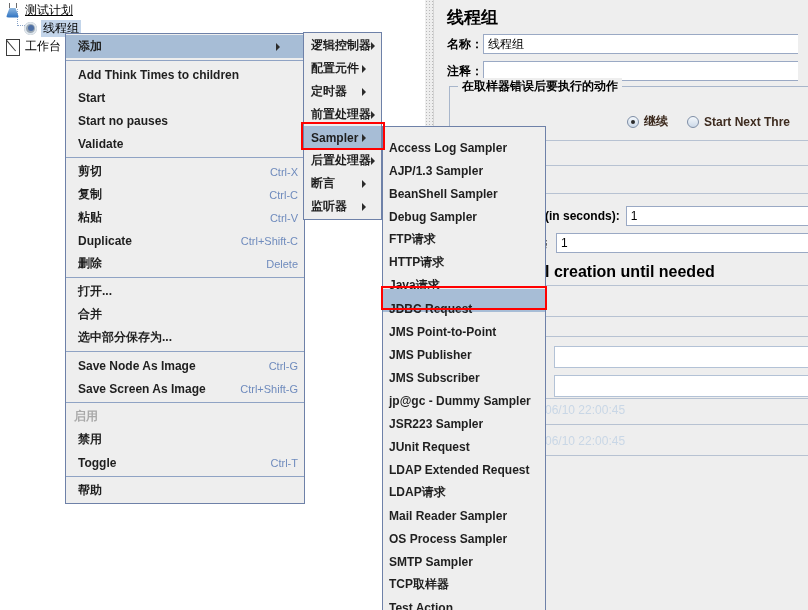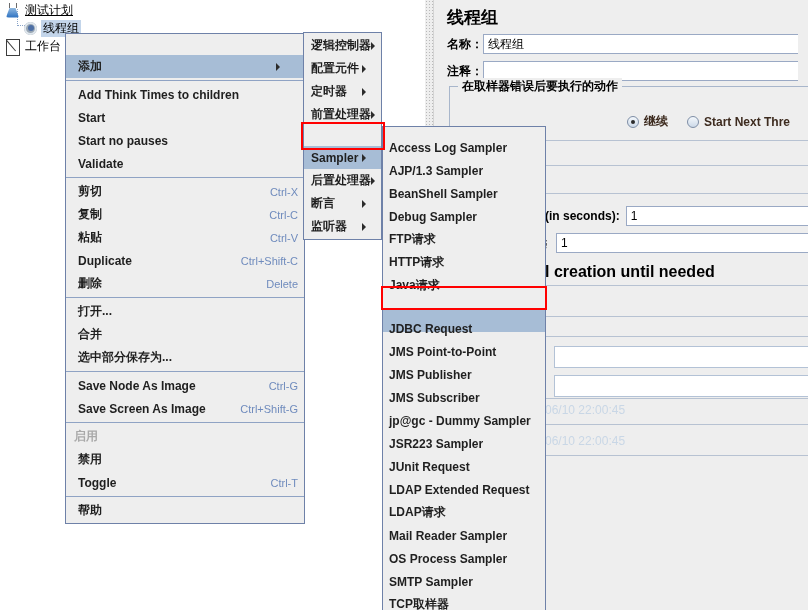--- a/index.html
+++ b/index.html
@@ -74,21 +74,21 @@
     padding: 0 6px 0 12px;
     white-space: nowrap;
     font-weight: bold;
     color: #1f1f1f;
   }
   .mi .txt { flex: 0 0 auto; }
   .mi .acc {
     margin-left: auto; padding-left: 26px;
     font-weight: normal; font-size: 11px; color: #6f8bbd;
   }
-  .mi.sel { background: #a7bdd6; margin-top: 20px; }
+  .mi.sel { background: #a7bdd6; }
   .mi.disabled { color: #a9a9a9; padding-left: 8px; }
   .mi .arrow {
     margin-left: auto; padding-left: 18px;
     width: 0; height: 0;
     border-left: 4px solid #2b2b2b;
     border-top: 4px solid transparent;
     border-bottom: 4px solid transparent;
   }
   .sep { height: 1px; background: #8fa3c4; margin: 2px 0; }
 

